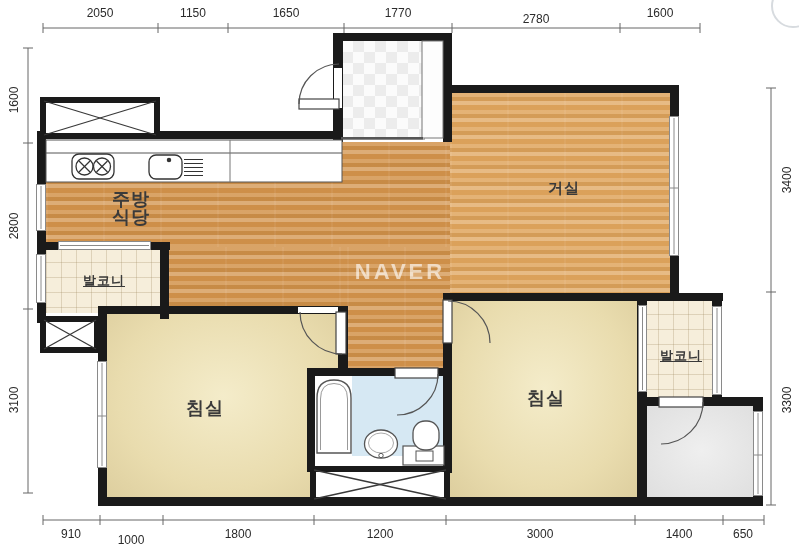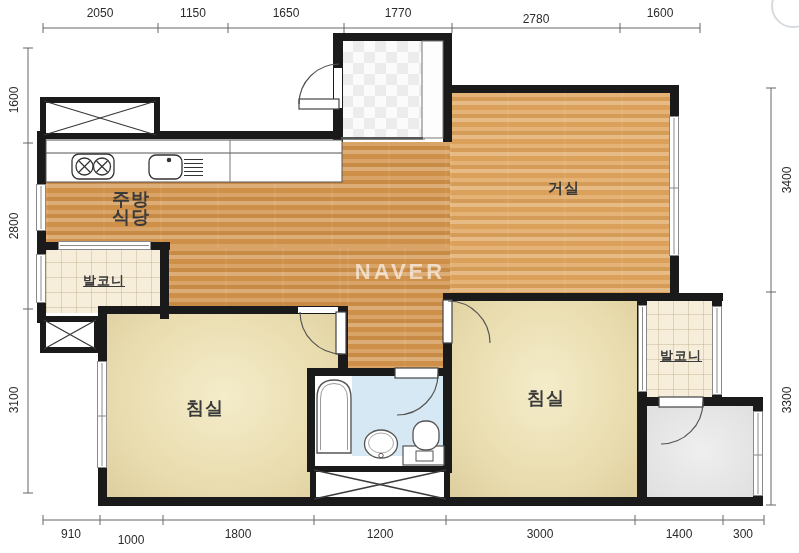--- a/index.html
+++ b/index.html
@@ -234,21 +234,21 @@
   <span class="dim" style="left:398px;top:13px">1770</span>
   <span class="dim" style="left:536px;top:19px">2780</span>
   <span class="dim" style="left:660px;top:13px">1600</span>
 
   <span class="dim" style="left:71px;top:534px">910</span>
   <span class="dim" style="left:131px;top:540px">1000</span>
   <span class="dim" style="left:238px;top:534px">1800</span>
   <span class="dim" style="left:380px;top:534px">1200</span>
   <span class="dim" style="left:540px;top:534px">3000</span>
   <span class="dim" style="left:679px;top:534px">1400</span>
-  <span class="dim" style="left:743px;top:534px">300</span>
+  <span class="dim" style="left:743px;top:534px">650</span>
 
   <span class="dim v" style="left:14px;top:100px">1600</span>
   <span class="dim v" style="left:14px;top:226px">2800</span>
   <span class="dim v" style="left:14px;top:400px">3100</span>
 
   <span class="dim v" style="left:787px;top:180px">3400</span>
   <span class="dim v" style="left:787px;top:400px">3300</span>
 
   <div class="roomlabel" style="left:131px;top:208px">
     <div>주방</div>

